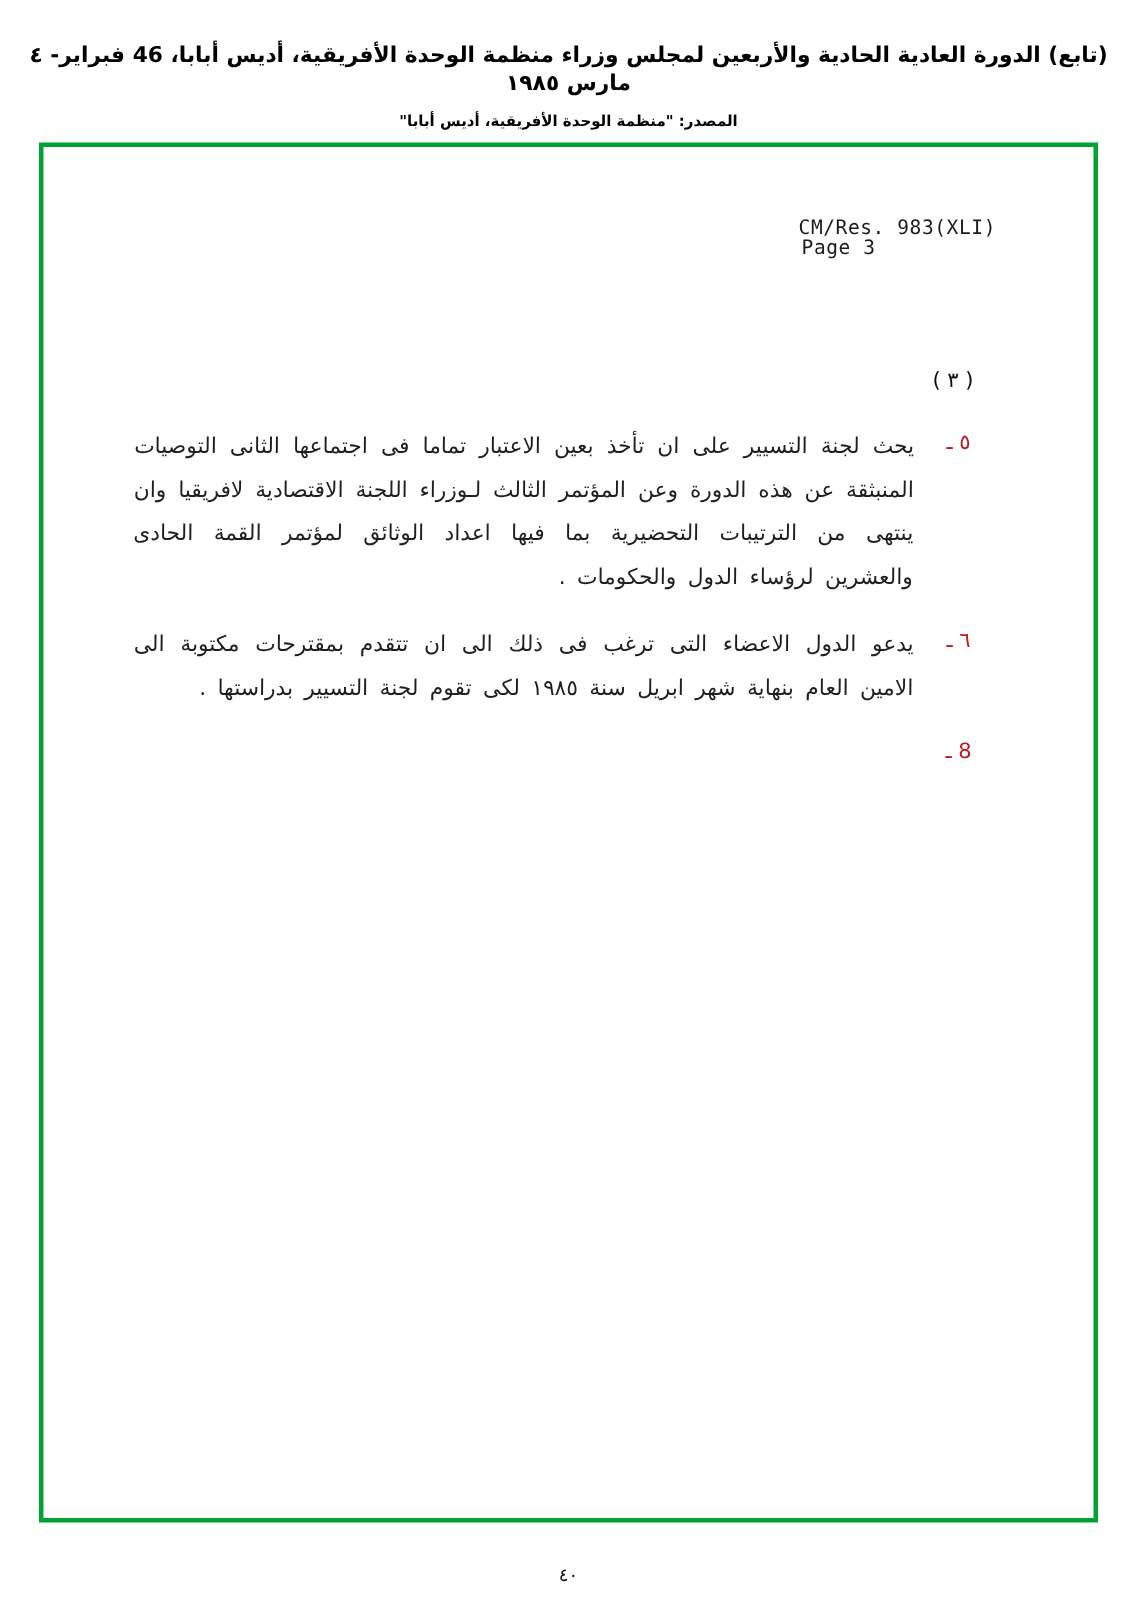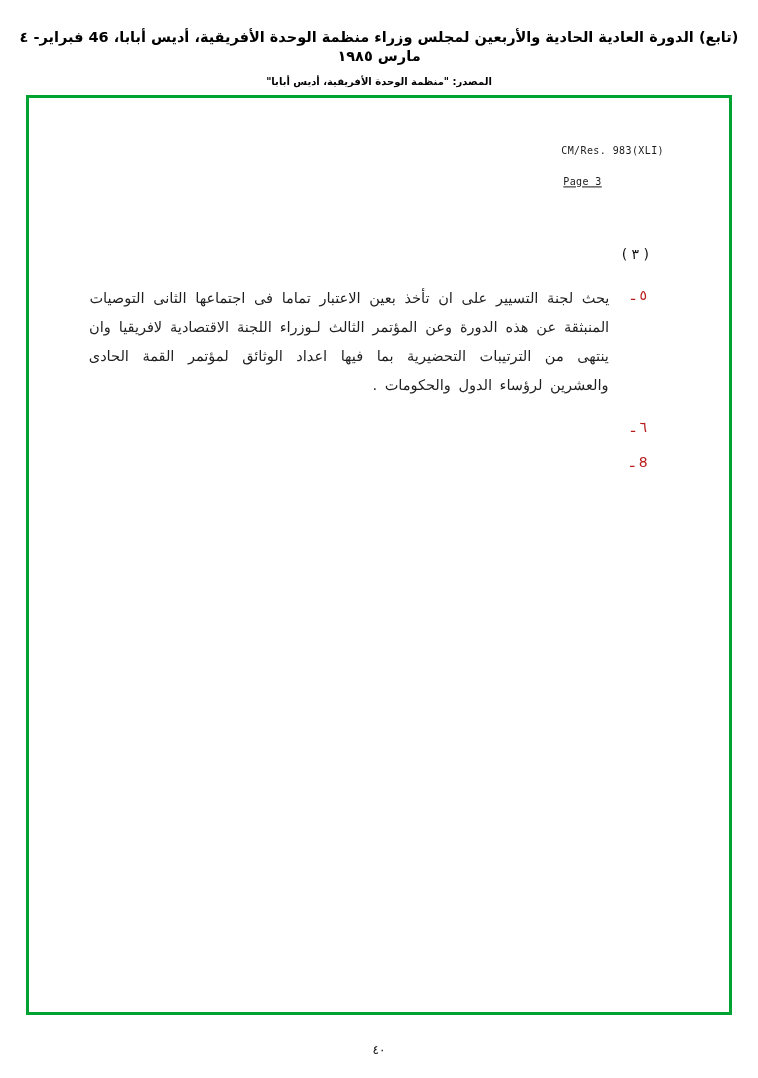--- a/index.html
+++ b/index.html
@@ -62,30 +62,29 @@
   }
 
   
   .doc-ref {
     position: absolute;
     top: 48px;
     right: 65px;
     direction: ltr;
     text-align: left;
     font-family: "DejaVu Sans Mono", monospace;
-    font-size: 10px;
+    font-size: 13px;
     color: #1b1b1b;
     letter-spacing: 0.4px;
     line-height: 1.0;
     transform: scaleY(1.02);
   }
   .doc-ref .line2 {
-    margin-top: 21px;
+    margin-top: 0;
     margin-left: 2px;
-    text-decoration: underline;
   }
 
   
   .body-block {
     position: absolute;
     top: 148px;
     right: 60px;
     left: 60px;
     direction: rtl;
   }
@@ -162,20 +161,21 @@
 
       <div class="para-number-only">( ٣ )</div>
 
       <div class="clause">
         <div class="clause-num">٥ ـ</div>
         <div class="clause-text">يحث لجنة التسيير على ان تأخذ بعين الاعتبار تماما فى اجتماعها الثانى التوصيات المنبثقة عن هذه الدورة وعن المؤتمر الثالث لـوزراء اللجنة الاقتصادية لافريقيا وان ينتهى من الترتيبات التحضيرية بما فيها اعداد الوثائق لمؤتمر القمة الحادى والعشرين لرؤساء الدول والحكومات .</div>
       </div>
 
       <div class="clause">
         <div class="clause-num">٦ ـ</div>
+        <div class="clause-text">يدعو الدول الاعضاء التى ترغب فى ذلك الى ان تتقدم بمقترحات مكتوبة الى الامين العام بنهاية شهر ابريل سنة ١٩٨٥ لكى تقوم لجنة التسيير بدراستها .</div>
       </div>
 
       <div class="clause">
         <div class="clause-num">8 ـ</div>
       </div>
 
     </div>
   </div>
 </div>
 

